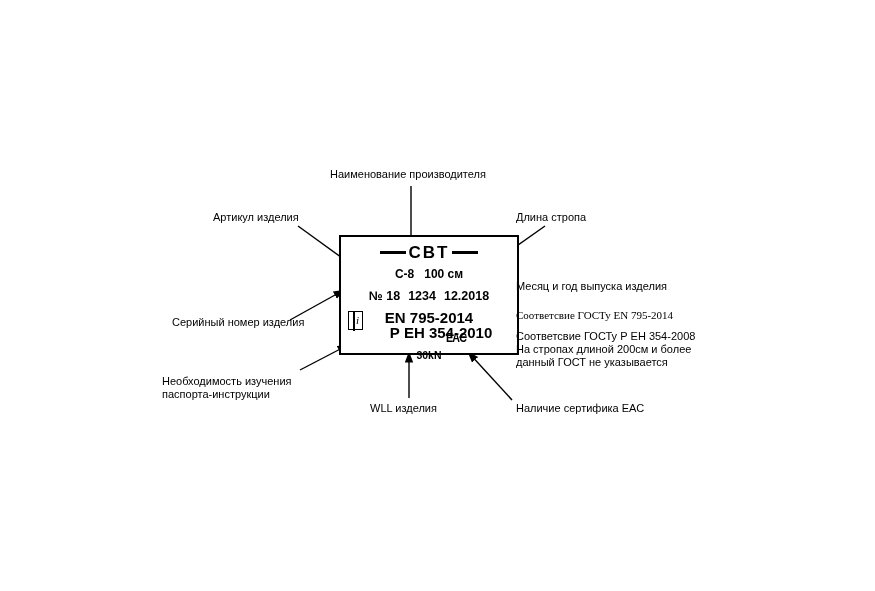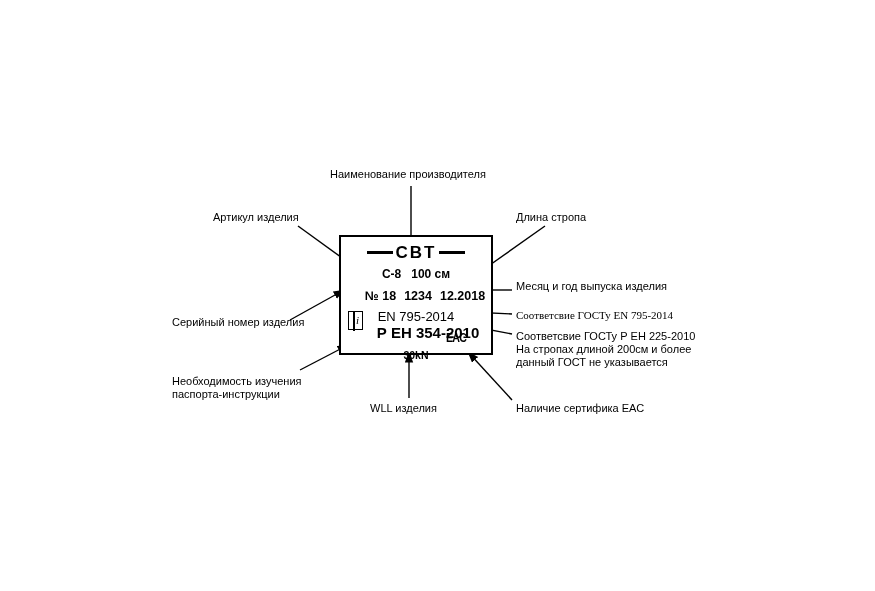--- a/index.html
+++ b/index.html
@@ -17,21 +17,21 @@
     height: 591px;
     background: #ffffff;
     overflow: hidden;
   }
 
   
   #label-card {
     position: absolute;
     left: 339px;
     top: 235px;
-    width: 154px;
+    width: 180px;
     height: 120px;
     border: 2px solid #000;
     background: #fff;
     box-sizing: border-box;
   }
   .card-line {
     position: absolute;
     width: 100%;
     text-align: center;
     white-space: nowrap;
@@ -53,27 +53,26 @@
   #model-row {
     top: 30px;
     font-size: 12px;
     font-weight: bold;
   }
   #model-row .art { margin-right: 10px; }
   #serial-row {
     top: 52px;
     font-size: 12.5px;
     font-weight: bold;
-    padding-left: 9px;
   }
   #serial-row span { margin: 0 4px; }
   #std-en {
     top: 72px;
-    font-size: 13px;
-    font-weight: normal;
+    font-size: 15px;
+    font-weight: bold;
   }
   #std-gost {
     top: 87px;
     font-size: 15px;
     font-weight: bold;
     padding-left: 12px;
   }
   #wll {
     top: 112px;
     font-size: 10.5px;
@@ -135,21 +134,21 @@
   .callout.right { text-align: left; }
   .callout.left  { text-align: left; }
 
   #c-manufacturer { left: 330px; top: 168px; }
   #c-article      { left: 213px; top: 211px; }
   #c-length       { left: 516px; top: 211px; }
   #c-date         { left: 516px; top: 280px; }
   #c-serial       { left: 172px; top: 316px; }
   #c-en           { left: 516px; top: 309px; font-family: Liberation Serif, serif; }
   #c-gost         { left: 516px; top: 330px; }
-  #c-instructions { left: 172px; top: 375px; }
+  #c-instructions { left: 162px; top: 375px; }
   #c-wll          { left: 370px; top: 402px; }
   #c-eac          { left: 516px; top: 402px; }
 
   
   #arrows {
     position: absolute;
     left: 0; top: 0;
     width: 875px;
     height: 591px;
     pointer-events: none;
@@ -206,21 +205,21 @@
     <div id="book-icon"></div>
     <div id="eac-mark">EAC</div>
   </div>
 
   <div class="callout" id="c-manufacturer">Наименование производителя</div>
   <div class="callout left" id="c-article">Артикул изделия</div>
   <div class="callout right" id="c-length">Длина стропа</div>
   <div class="callout right" id="c-date">Месяц и год выпуска изделия</div>
   <div class="callout left" id="c-serial">Серийный номер изделия</div>
   <div class="callout right" id="c-en">Соответсвие ГОСТу EN 795-2014</div>
-  <div class="callout right" id="c-gost">Соответсвие ГОСТу Р ЕН 225-2010
+  <div class="callout right" id="c-gost">Соответсвие ГОСТу Р ЕН 354-2008
 На стропах длиной 200см и более
 данный ГОСТ не указывается</div>
   <div class="callout left" id="c-instructions">Необходимость изучения
 паспорта-инструкции</div>
   <div class="callout" id="c-wll">WLL изделия</div>
   <div class="callout right" id="c-eac">Наличие сертифика ЕАС</div>
 
 </div>
 
 </body></html>

